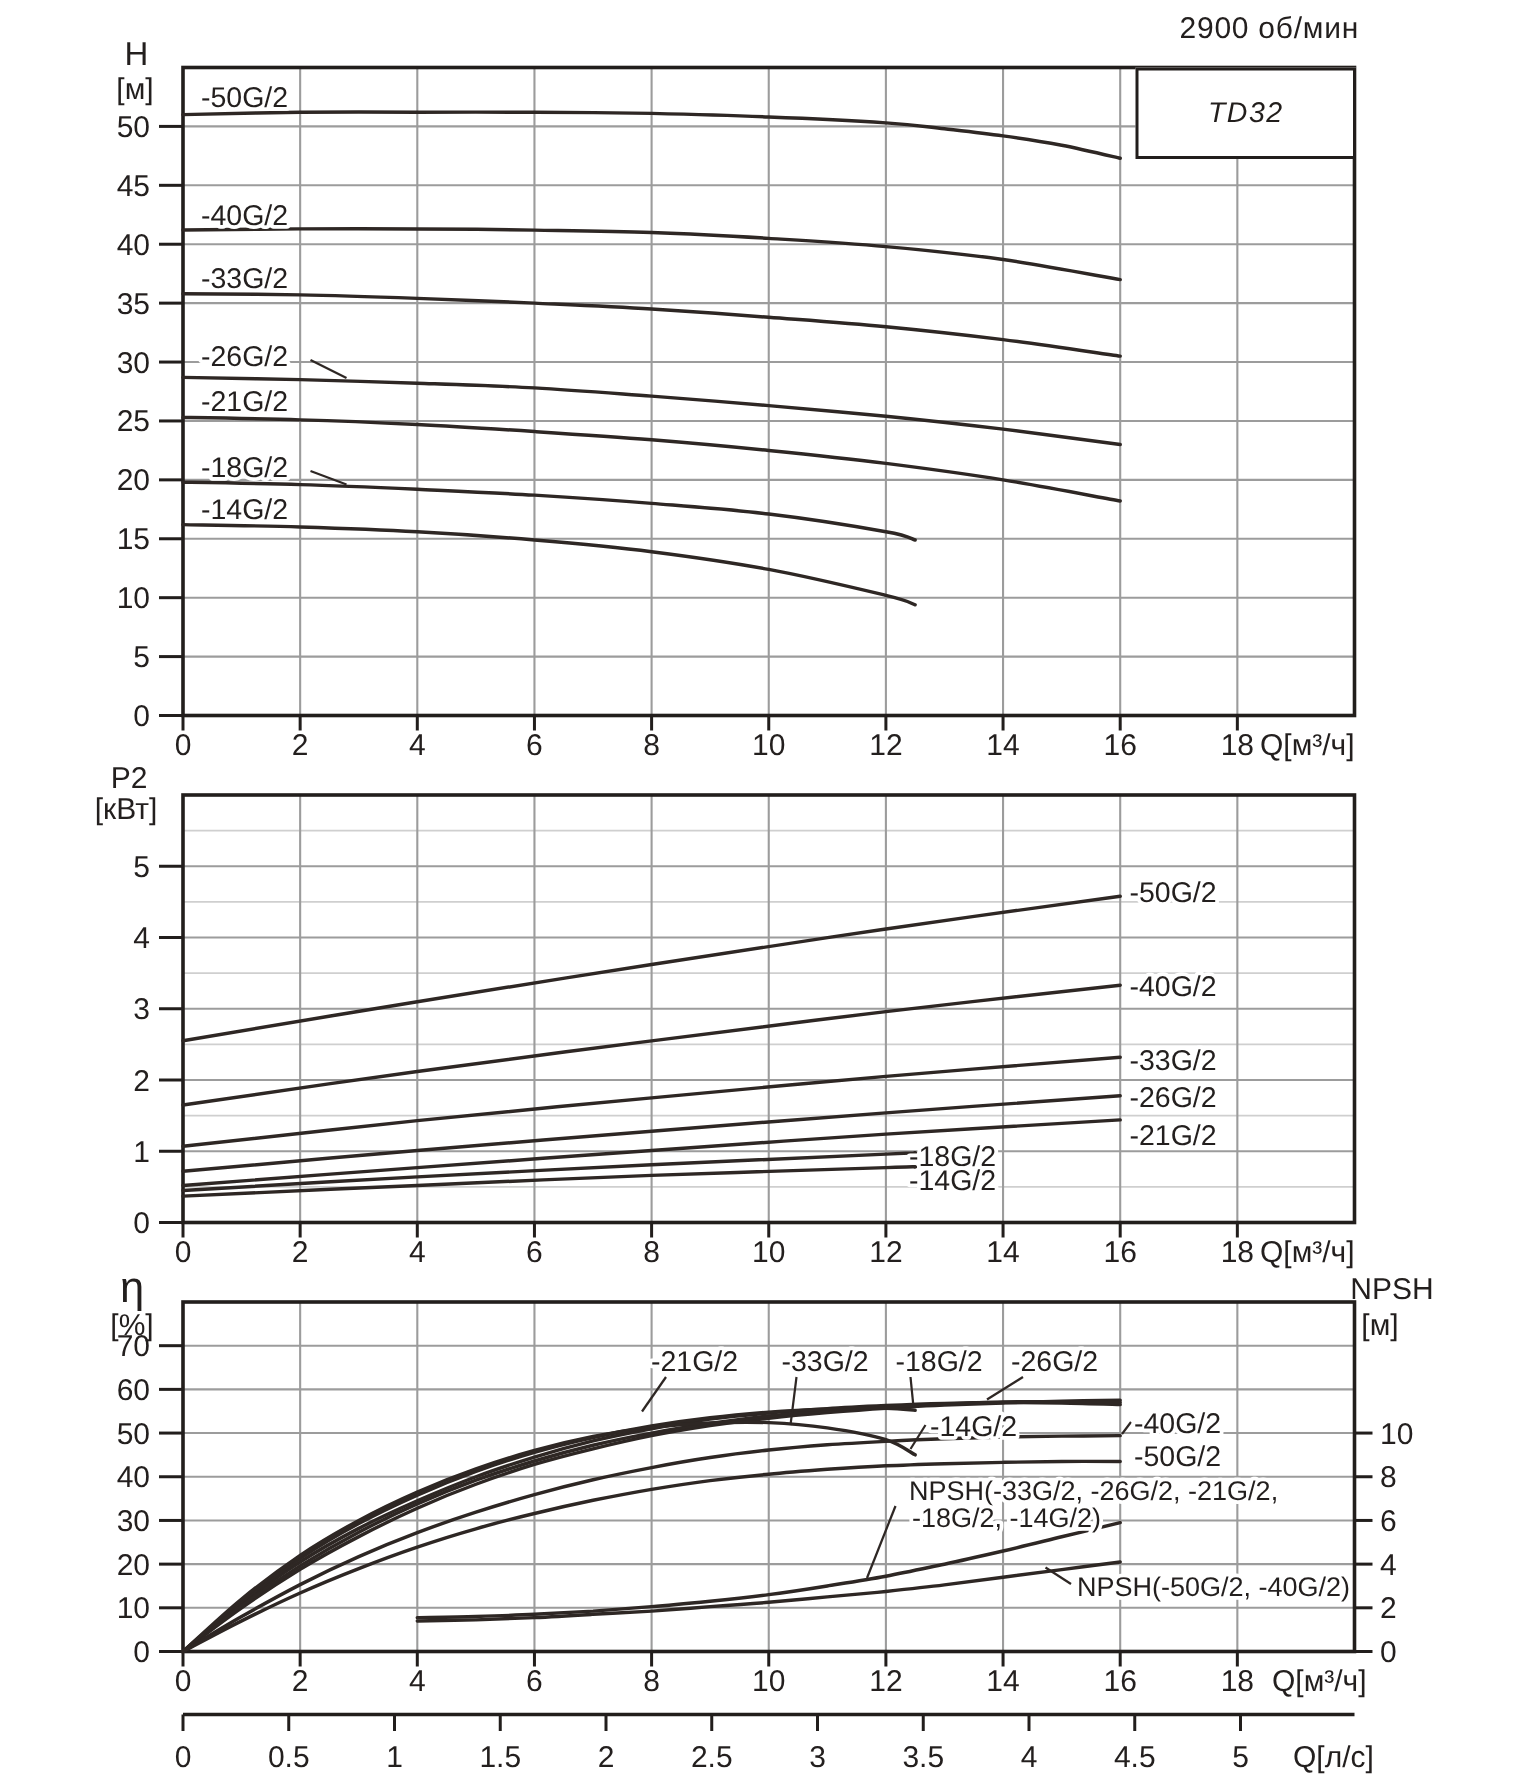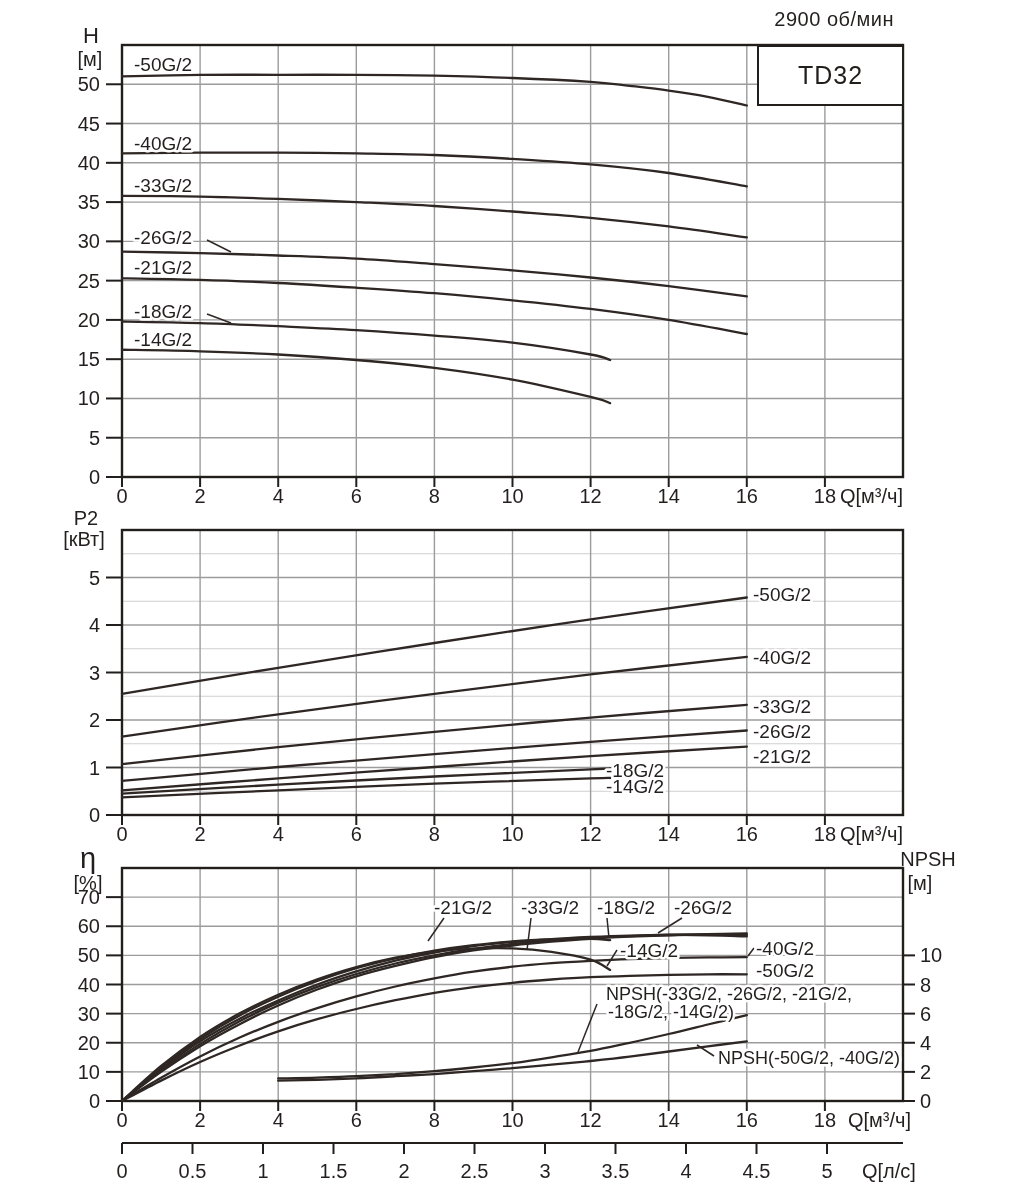--- a/index.html
+++ b/index.html
@@ -1,25 +1,25 @@
 <!DOCTYPE html>
 <html><head>
 <meta charset="utf-8">
 <style>
   html,body{margin:0;padding:0;background:#ffffff;}
   .figure{position:relative;width:1026px;height:1194px;background:#ffffff;
           font-family:"Liberation Sans",sans-serif;overflow:hidden;}
   svg{position:absolute;left:0;top:0;}
   svg text{font-family:"Liberation Sans",sans-serif;fill:#231f1e;}
   svg text.halo{paint-order:stroke;stroke:#ffffff;stroke-width:5px;stroke-linejoin:round;}
-  .speed{position:absolute;top:8px;right:132px;font-size:20px;color:#231f1e;letter-spacing:0.5px;}
+  .speed{position:absolute;top:8px;right:120px;font-size:20px;color:#231f1e;letter-spacing:0.5px;}
   .model-badge{position:absolute;left:757px;top:45px;width:147px;height:61px;background:#ffffff;
                border:2.5px solid #221e1c;box-sizing:border-box;display:flex;align-items:center;
                justify-content:center;}
-  .model-badge span{font-size:25px;letter-spacing:1px;color:#221e1c;}
+  .model-badge span{font-size:19px;letter-spacing:1px;color:#221e1c;font-style:italic;}
 </style>
 </head>
 <body>
 
 <div class="figure">
   <svg id="chart-svg" width="1026" height="1194" viewBox="0 0 1026 1194">
       <g>
         <g>
           <line x1="122" y1="437.72727272727275" x2="903" y2="437.72727272727275" stroke="#9c9c9c" stroke-width="1.4"></line>
           <line x1="122" y1="398.45454545454544" x2="903" y2="398.45454545454544" stroke="#9c9c9c" stroke-width="1.4"></line>

